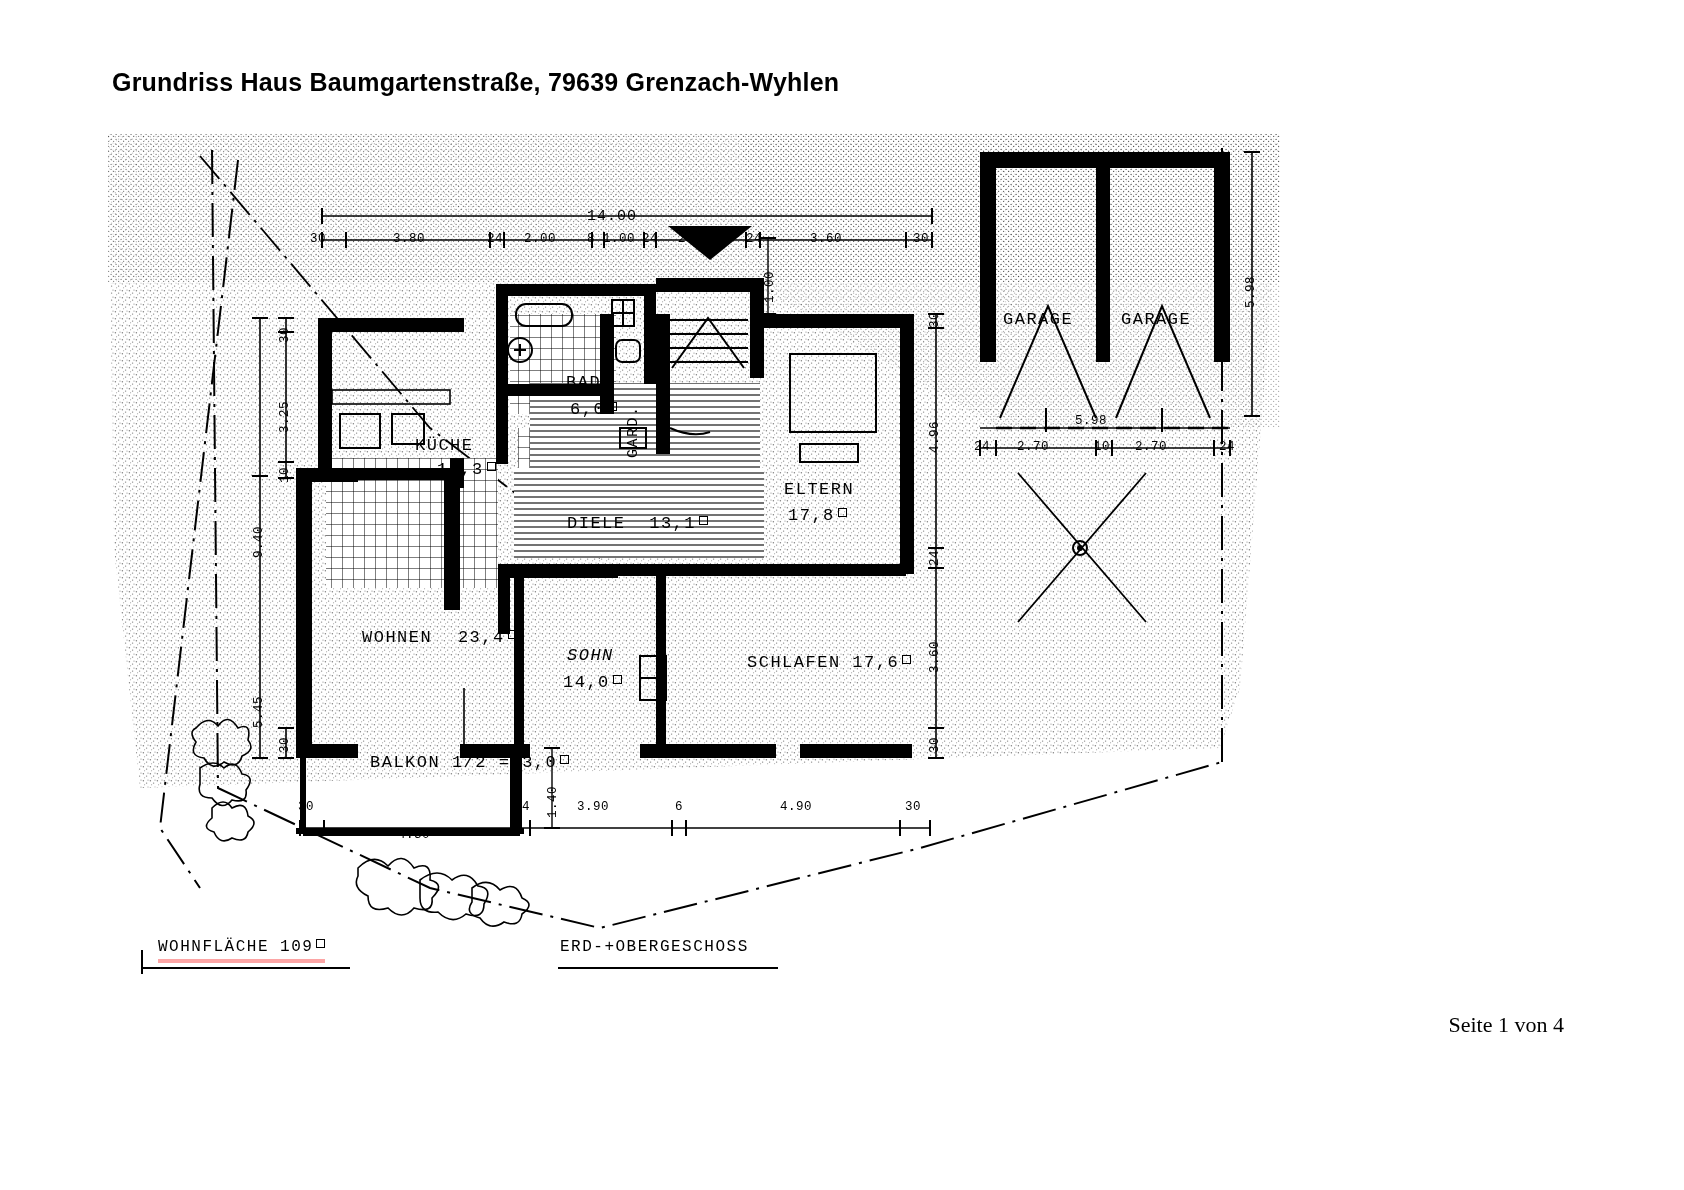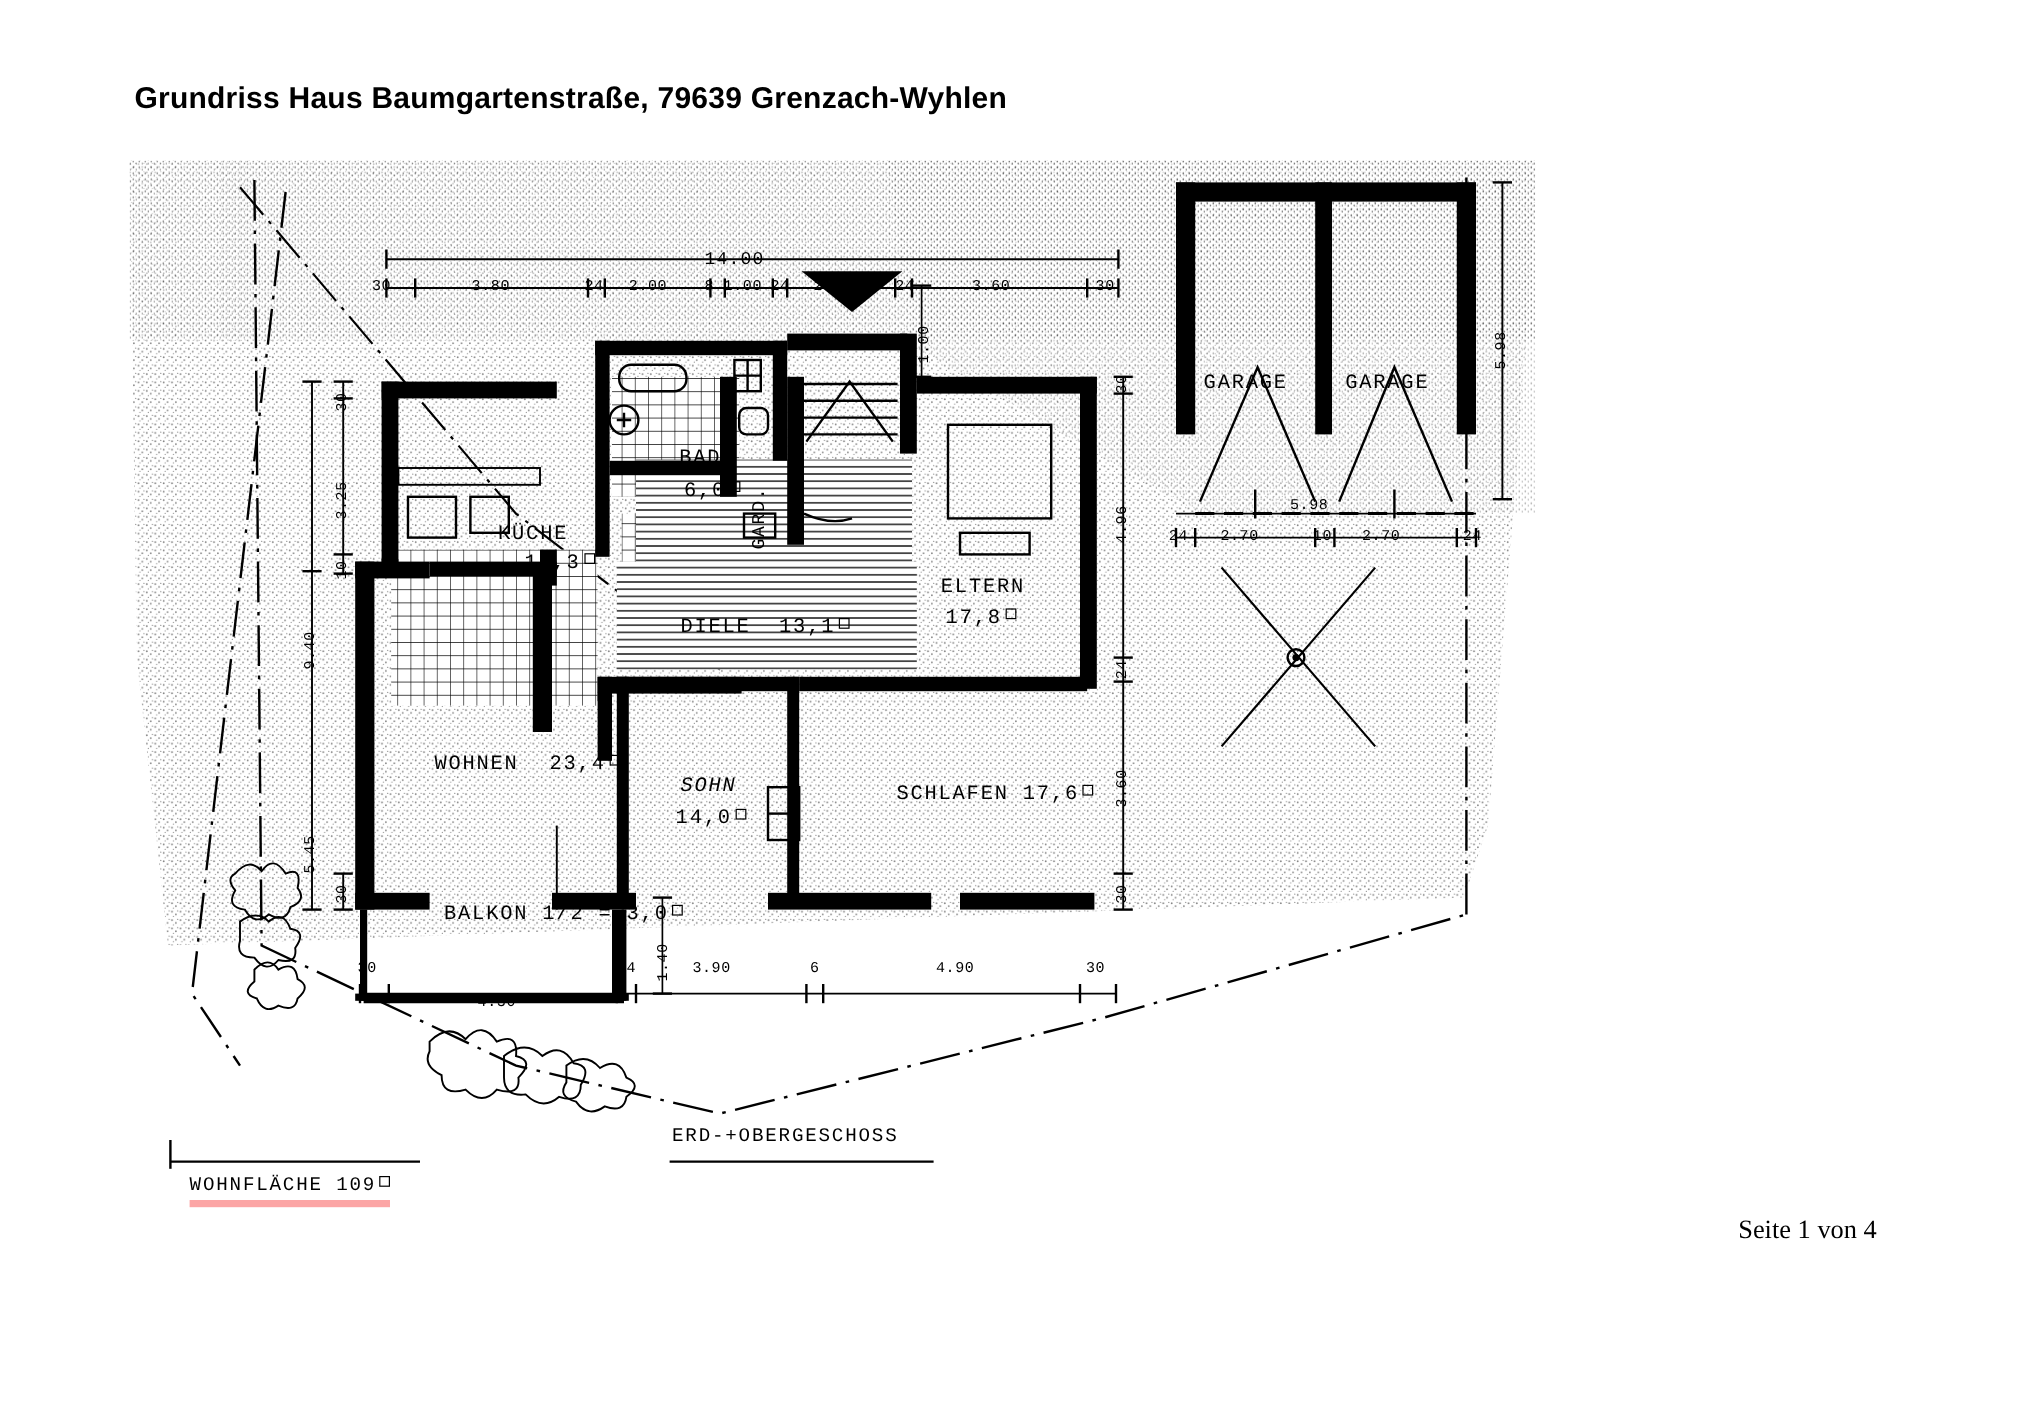--- a/index.html
+++ b/index.html
@@ -66,21 +66,21 @@
     border: 1.5px solid #000;
     vertical-align: 3px;
     margin-left: 3px;
   }
   .footer-row {
     position: absolute;
     font-family: "Liberation Mono", monospace;
     font-size: 16px;
     letter-spacing: 1.5px;
   }
-  .ul { border-bottom: 6px solid #fca5a5; padding-bottom: 3px; margin-top: 41px; }
+  .ul { border-bottom: 4px solid #fca5a5; padding-bottom: 3px; }
 </style>
 </head>
 <body>
 
 <div id="page-title">Grundriss Haus Baumgartenstraße, 79639 Grenzach-Wyhlen</div>
 
 <div id="plan-area">
 
   <svg class="plan" viewBox="0 0 1300 850">
     <defs>

